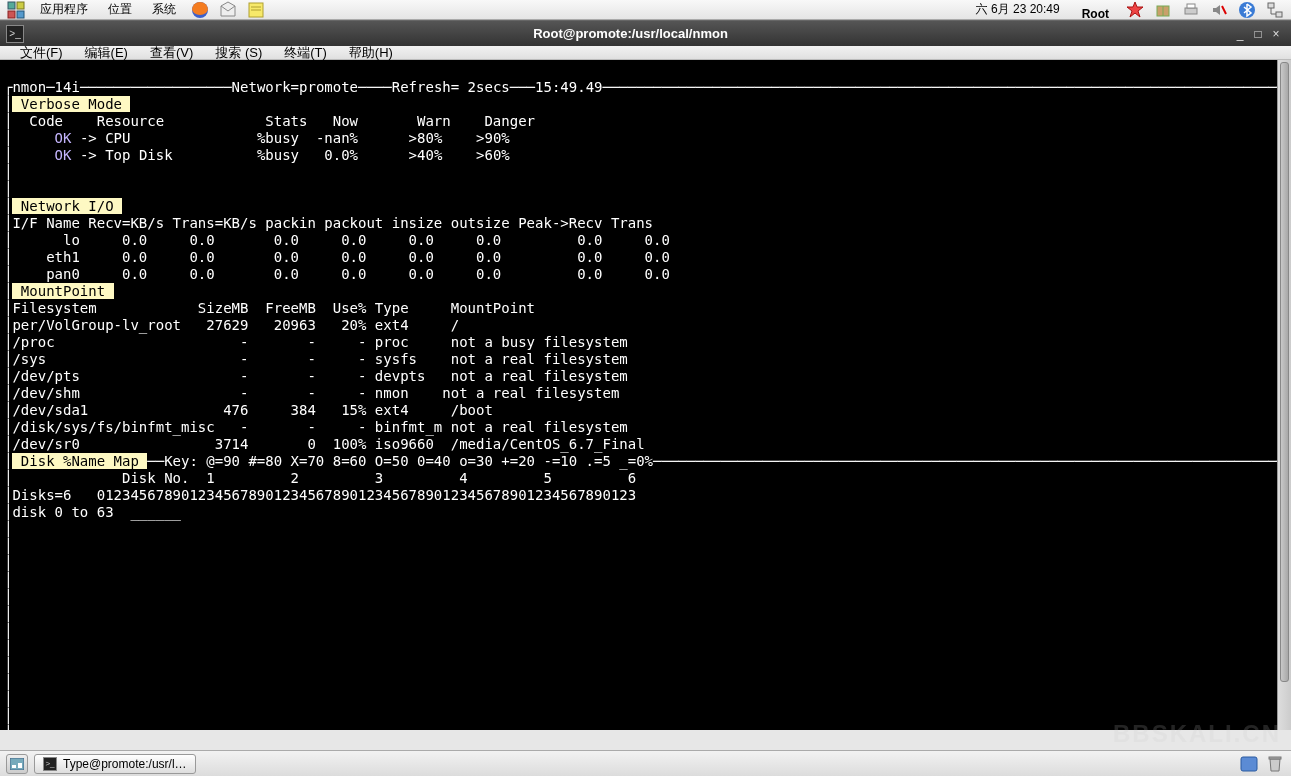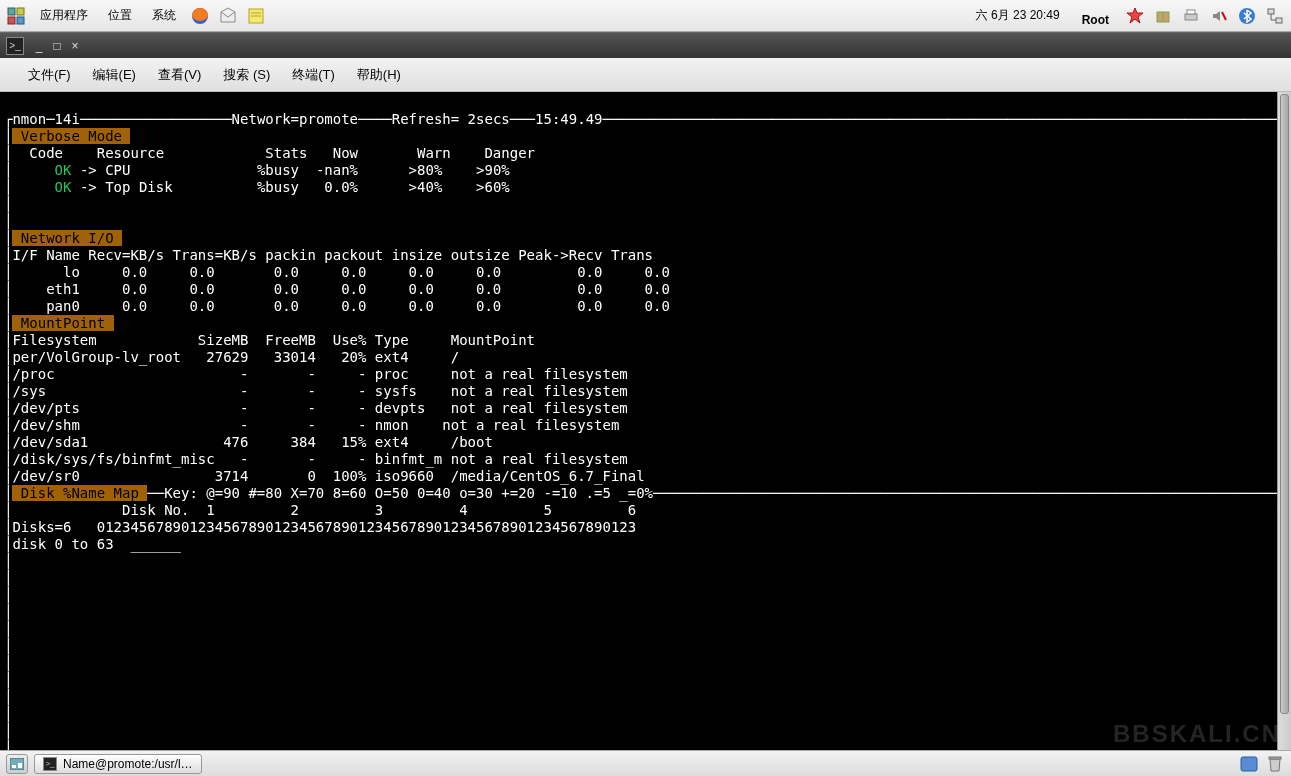--- a/index.html
+++ b/index.html
@@ -5,21 +5,21 @@
 * { margin: 0; padding: 0; box-sizing: border-box; }
 body {
   width: 1291px;
   height: 776px;
   background: #e7e7e7;
   font-family: sans-serif;
   font-size: 12px;
   overflow: hidden;
 }
 .top-panel {
-  height: 32px;
+  height: 20px;
   background: linear-gradient(#f8f8f8, #e5e5e5);
   border-bottom: 1px solid #aaa;
   display: flex;
   align-items: center;
   padding: 0 6px;
   gap: 8px;
 }
 .panel-icon {
   width: 20px; height: 20px;
   display: inline-flex;
@@ -48,25 +48,25 @@
   font-size:10px;color:#ccc;
 }
 .window-title { flex: 1; text-align: center; font-weight: bold; font-size: 13px; }
 .window-btn {
   width: 18px; height: 18px;
   display: inline-flex; align-items: center; justify-content: center;
   color: #ddd; font-size: 12px; cursor: pointer;
 }
 
 .menubar {
-  height: 34px;
+  height: 14px;
   background: linear-gradient(#f2f2f2, #e0e0e0);
   border-bottom: 1px solid #bbb;
   display: flex; align-items: center;
-  padding: 0 18px;
+  padding: 0 10px;
   gap: 2px;
 }
 .menu-item { padding: 3px 10px; cursor: pointer; font-size: 13px; }
 
 .terminal {
   background: #000;
   height: 670px;
   position: relative;
   font-family: "DejaVu Sans Mono", monospace;
   font-size: 14px;
@@ -84,22 +84,22 @@
   border-left: 1px solid #999;
 }
 .term-thumb {
   position: absolute;
   left: 2px; right: 2px;
   top: 2px; height: 620px;
   background: linear-gradient(to right,#c8c8c8,#a8a8a8);
   border: 1px solid #888;
   border-radius: 3px;
 }
-.inv { background: #a16207; color: #000; }
-.green { color: #22c55e; }
+.inv { background: #fef9c3; color: #000; }
+.green { color: #c4b5fd; }
 .pipe { color: #fff; }
 
 .bottom-panel {
   position: absolute;
   left: 0; right: 0; bottom: 0;
   height: 26px;
   background: linear-gradient(#f2f2f2,#dcdcdc);
   border-top: 1px solid #aaa;
   display: flex; align-items: center;
   padding: 0 6px;
@@ -203,20 +203,21 @@
       <svg width="18" height="18" viewBox="0 0 18 18">
         <rect x="2" y="2" width="6" height="5" fill="#ddd" stroke="#666"></rect>
         <rect x="10" y="11" width="6" height="5" fill="#ddd" stroke="#666"></rect>
         <path d="M5 7 L5 13 L10 13" fill="none" stroke="#666"></path>
       </svg>
     </span>
 </div>
 
 <div class="window-titlebar">
   <span class="titlebar-icon">&gt;_</span>
+  <span class="window-title">Root@promote:/usr/local/nmon</span>
   <span class="window-btn">_</span>
   <span class="window-btn">□</span>
   <span class="window-btn">×</span>
 </div>
 
 <div class="menubar">
   <span class="menu-item">文件(F)</span>
   <span class="menu-item">编辑(E)</span>
   <span class="menu-item">查看(V)</span>
   <span class="menu-item">搜索 (S)</span>
@@ -232,22 +233,22 @@
 <span class="pipe">│</span>     <span class="green">OK</span><span> -&gt; Top Disk          %busy   0.0%      &gt;40%    &gt;60%</span>
 <span class="pipe">│</span>
 <span class="pipe">│</span>
 <span class="pipe">│</span><span class="inv"> Network I/O </span>
 <span class="pipe">│</span><span>I/F Name Recv=KB/s Trans=KB/s packin packout insize outsize Peak-&gt;Recv Trans</span>
 <span class="pipe">│</span><span>      lo     0.0     0.0       0.0     0.0     0.0     0.0         0.0     0.0</span>
 <span class="pipe">│</span><span>    eth1     0.0     0.0       0.0     0.0     0.0     0.0         0.0     0.0</span>
 <span class="pipe">│</span><span>    pan0     0.0     0.0       0.0     0.0     0.0     0.0         0.0     0.0</span>
 <span class="pipe">│</span><span class="inv"> MountPoint </span>
 <span class="pipe">│</span><span>Filesystem            SizeMB  FreeMB  Use% Type     MountPoint</span>
-<span class="pipe">│</span><span>per/VolGroup-lv_root   27629   33014   20% ext4     /</span>
-<span class="pipe">│</span><span>/proc                      -       -     - proc     not a real filesystem</span>
+<span class="pipe">│</span><span>per/VolGroup-lv_root   27629   20963   20% ext4     /</span>
+<span class="pipe">│</span><span>/proc                      -       -     - proc     not a busy filesystem</span>
 <span class="pipe">│</span><span>/sys                       -       -     - sysfs    not a real filesystem</span>
 <span class="pipe">│</span><span>/dev/pts                   -       -     - devpts   not a real filesystem</span>
 <span class="pipe">│</span><span>/dev/shm                   -       -     - nmon    not a real filesystem</span>
 <span class="pipe">│</span><span>/dev/sda1                476     384   15% ext4     /boot</span>
 <span class="pipe">│</span><span>/disk/sys/fs/binfmt_misc   -       -     - binfmt_m not a real filesystem</span>
 <span class="pipe">│</span><span>/dev/sr0                3714       0  100% iso9660  /media/CentOS_6.7_Final</span>
 <span class="pipe">│</span><span class="inv"> Disk %Name Map </span><span>──Key: @=90 #=80 X=70 8=60 O=50 0=40 o=30 +=20 -=10 .=5 _=0%──────────────────────────────────────────────────────────────────────────────────</span>
 <span class="pipe">│</span><span>             Disk No.  1         2         3         4         5         6</span>
 <span class="pipe">│</span><span>Disks=6   0123456789012345678901234567890123456789012345678901234567890123</span>
 <span class="pipe">│</span><span>disk 0 to 63  ______</span>
@@ -274,21 +275,21 @@
 <div class="bottom-panel">
   <span class="show-desktop">
     <svg width="14" height="12" viewBox="0 0 14 12">
         <rect x="0" y="0" width="14" height="12" fill="#7ab" stroke="#468"></rect>
         <rect x="2" y="7" width="4" height="3" fill="#fff"></rect>
         <rect x="8" y="5" width="4" height="5" fill="#fff"></rect>
       </svg>
   </span>
   <span class="task-btn">
     <span style="width:14px;height:14px;background:#222;border:1px solid #888;color:#ccc;font-size:8px;display:inline-flex;align-items:center;justify-content:center;">&gt;_</span>
-    <span>Name@promote:/usr/l…</span>
+    <span>Type@promote:/usr/l…</span>
   </span>
   <span class="panel-spacer"></span>
   <span class="panel-icon">
     <svg width="18" height="16" viewBox="0 0 18 16">
         <rect x="1" y="1" width="16" height="14" rx="2" fill="#5b8bd4" stroke="#2a5aa0"></rect>
       </svg>
   </span>
   <span class="panel-icon">
     <svg width="16" height="18" viewBox="0 0 16 18">
         <path d="M3 4 L13 4 L12 16 L4 16 Z" fill="#ccc" stroke="#777"></path>

